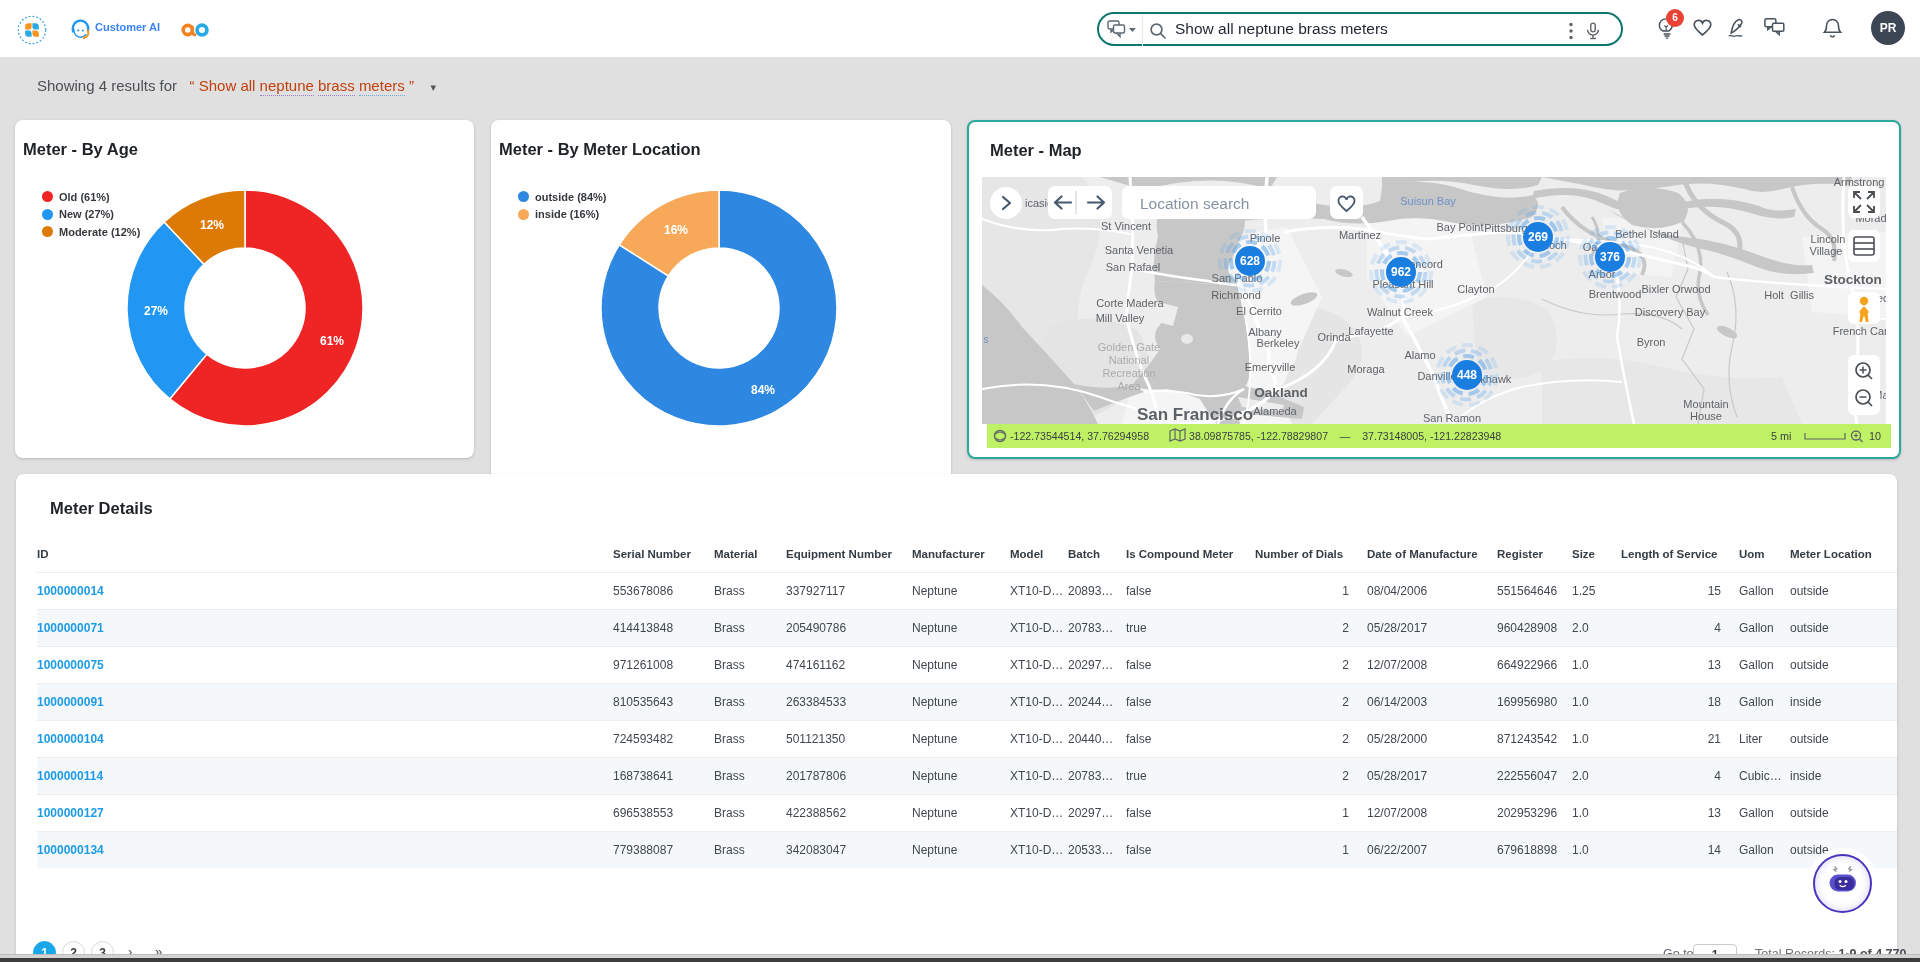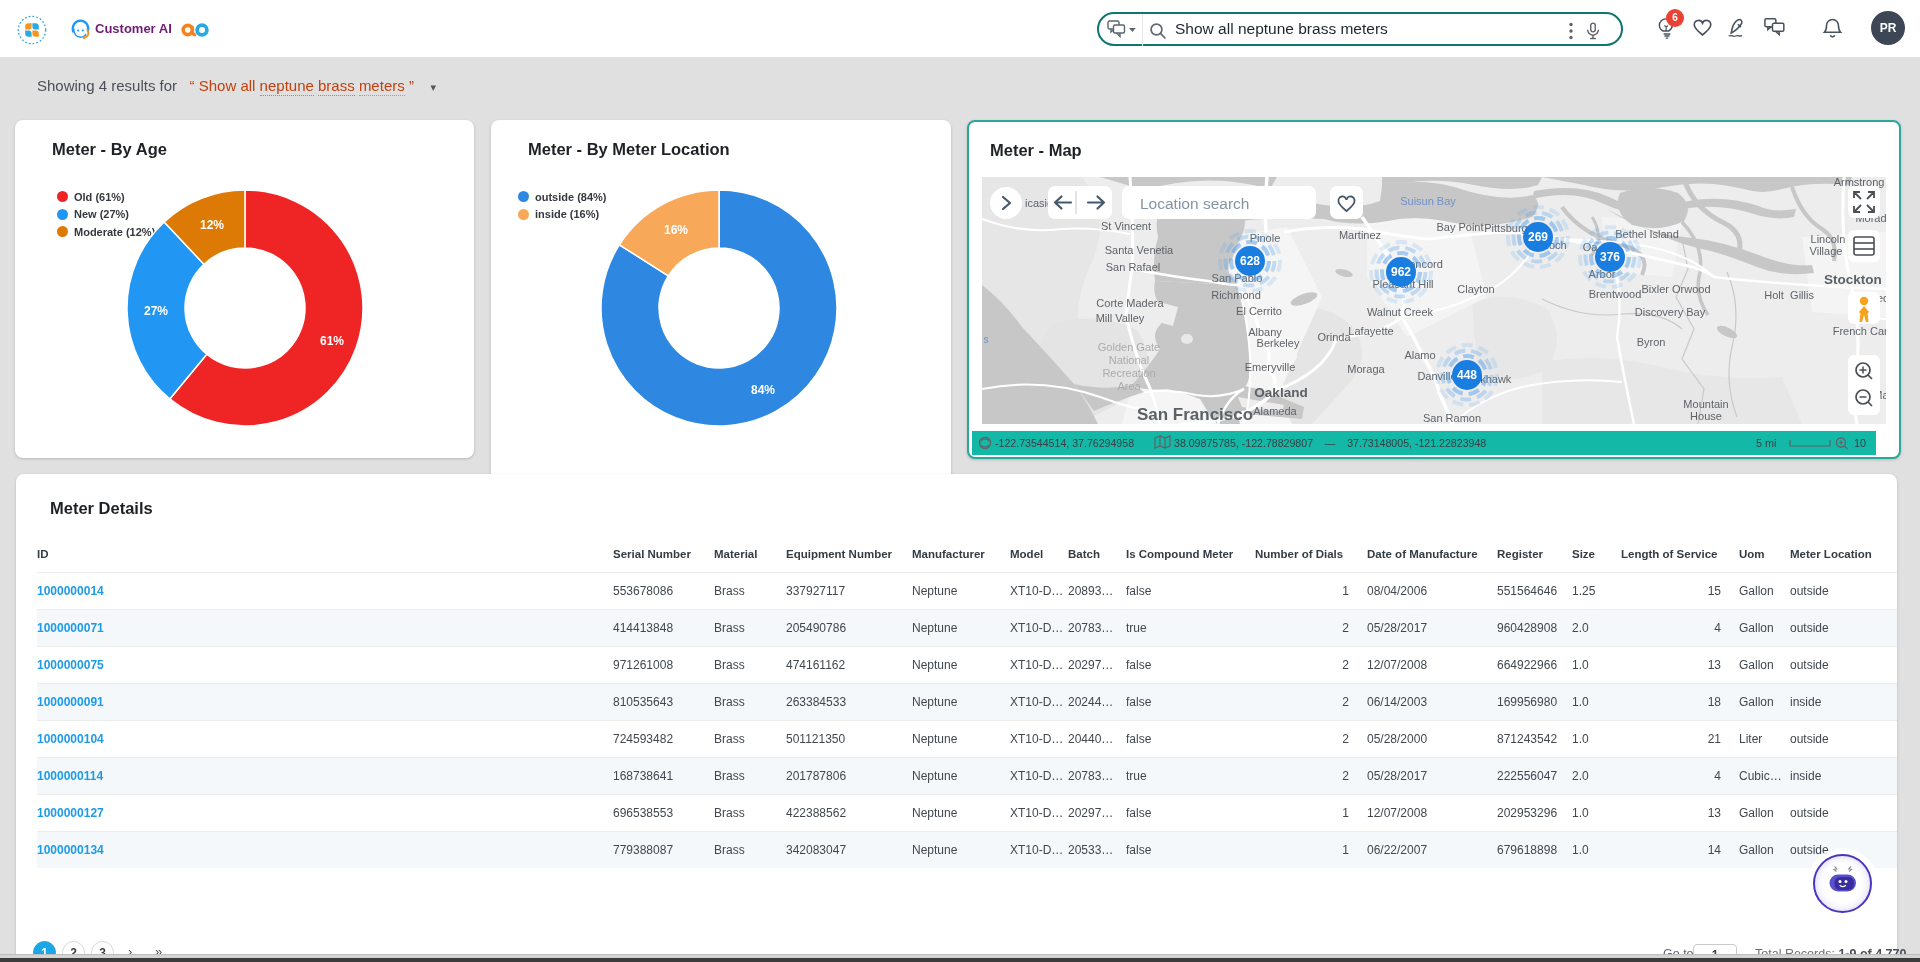--- a/index.html
+++ b/index.html
@@ -3,21 +3,21 @@
 <meta charset="utf-8">
 <style>
 * { margin:0; padding:0; box-sizing:border-box; }
 html,body { width:1920px; height:962px; overflow:hidden; }
 body { font-family:"Liberation Sans", sans-serif; background:#e0e0e0; position:relative; }
 
 
 .topbar { position:absolute; left:0; top:0; width:1920px; height:57px; background:#fff; z-index:5; }
 .launcher { position:absolute; left:17px; top:15px; }
 .brandface { position:absolute; left:69px; top:18px; }
-.brandname { position:absolute; left:95px; top:21px; font-size:13px; font-weight:bold; color:#701a75; }
+.brandname { position:absolute; left:95px; top:21px; font-size:11px; font-weight:bold; color:#3b82f6; }
 .aologo { position:absolute; left:181px; top:19px; }
 
 .searchpill { position:absolute; left:1097px; top:12px; width:526px; height:34px; border:2px solid #0f766e; border-radius:17px; background:#fff; }
 .sp-left { position:absolute; left:0; top:0; width:44px; height:32px; border-right:1px solid #e4e6e8; }
 .sp-query { position:absolute; left:76px; top:6px; font-size:15.5px; color:#1f2430; }
 .sp-mag { position:absolute; left:50px; top:8px; }
 .sp-dots { position:absolute; right:48px; top:8px; }
 .sp-mic { position:absolute; right:18px; top:7px; }
 
 .hicon { position:absolute; top:14px; }
@@ -25,39 +25,39 @@
 .badge { position:absolute; left:1666px; top:9px; width:18px; height:18px; border-radius:50%; background:#e94235; color:#fff; font-size:10px; font-weight:bold; text-align:center; line-height:18px; z-index:6; }
 
 
 .subbar { position:absolute; left:37px; top:77px; font-size:15px; color:#4c4f56; }
 .subq { color:#c2410c; }
 .subq u { text-decoration:none; border-bottom:1.5px dotted #9a7bd0; padding-bottom:1px; }
 .subq u.b { border-bottom-color:#6fa8dc; }
 
 
 .card { position:absolute; background:#fff; border-radius:8px; box-shadow:0 1px 3px rgba(0,0,0,.18); }
-.card h3 { position:absolute; left:37px; top:20px; font-size:16.5px; font-weight:bold; color:#1e2125; letter-spacing:0; }
+.card h3 { position:absolute; left:8px; top:20px; font-size:16.5px; font-weight:bold; color:#1e2125; letter-spacing:0; }
 #card1 { left:15px; top:120px; width:459px; height:338px; }
 #card2 { left:491px; top:120px; width:460px; height:368px; }
 #cardmap { left:967px; top:120px; width:934px; height:339px; border:2px solid #2ba79b; }
 #cardmap h3 { left:21px; top:19px; }
 #cardtable { left:16px; top:474px; width:1881px; height:520px; }
 #cardtable h3 { left:34px; top:25px; }
 
-.legend { position:absolute; left:42px; top:70px; }
+.legend { position:absolute; left:27px; top:70px; }
 #card2 .legend { left:27px; }
 .legend .li { display:flex; align-items:center; margin-bottom:4px; height:13.5px; }
 .legend .dot { width:11px; height:11px; border-radius:50%; margin-right:6px; }
 .legend .lt { font-size:11px; font-weight:bold; color:#35383d; }
 
 .dlabel { position:absolute; transform:translate(-50%,-50%); font-size:12px; font-weight:bold; color:#fff; }
 
 
 #mapbox { position:absolute; left:13px; top:55px; width:904px; height:247px; background:#ececec; overflow:hidden; }
-.coordbar { position:absolute; left:3px; top:302px; width:904px; height:24px; background:#14b8a6; font-size:12px; color:#3a3f45;margin-top:7px; }
+.coordbar { position:absolute; left:18px; top:302px; width:904px; height:24px; background:#bef264; font-size:12px; color:#3a3f45; }
 
 
 table.meters { border-collapse:collapse; table-layout:fixed; width:1860px; margin-left:21px; margin-top:62px; }
 table.meters th { font-size:11.5px; font-weight:bold; color:#343c44; text-align:left; height:36px; vertical-align:middle; white-space:nowrap; }
 table.meters td { font-size:12px; color:#40474e; height:37px; vertical-align:middle; white-space:nowrap; overflow:hidden; }
 table.meters tbody tr { border-top:1px solid #ececec; }
 table.meters tbody tr:nth-child(even) { background:#f4f8fb; }
 table.meters td.idl { color:#1d9be6; font-weight:bold; }
 table.meters .ralign { text-align:right; padding-right:18px; }
 table.meters th.ralign { padding-right:34px !important; }

